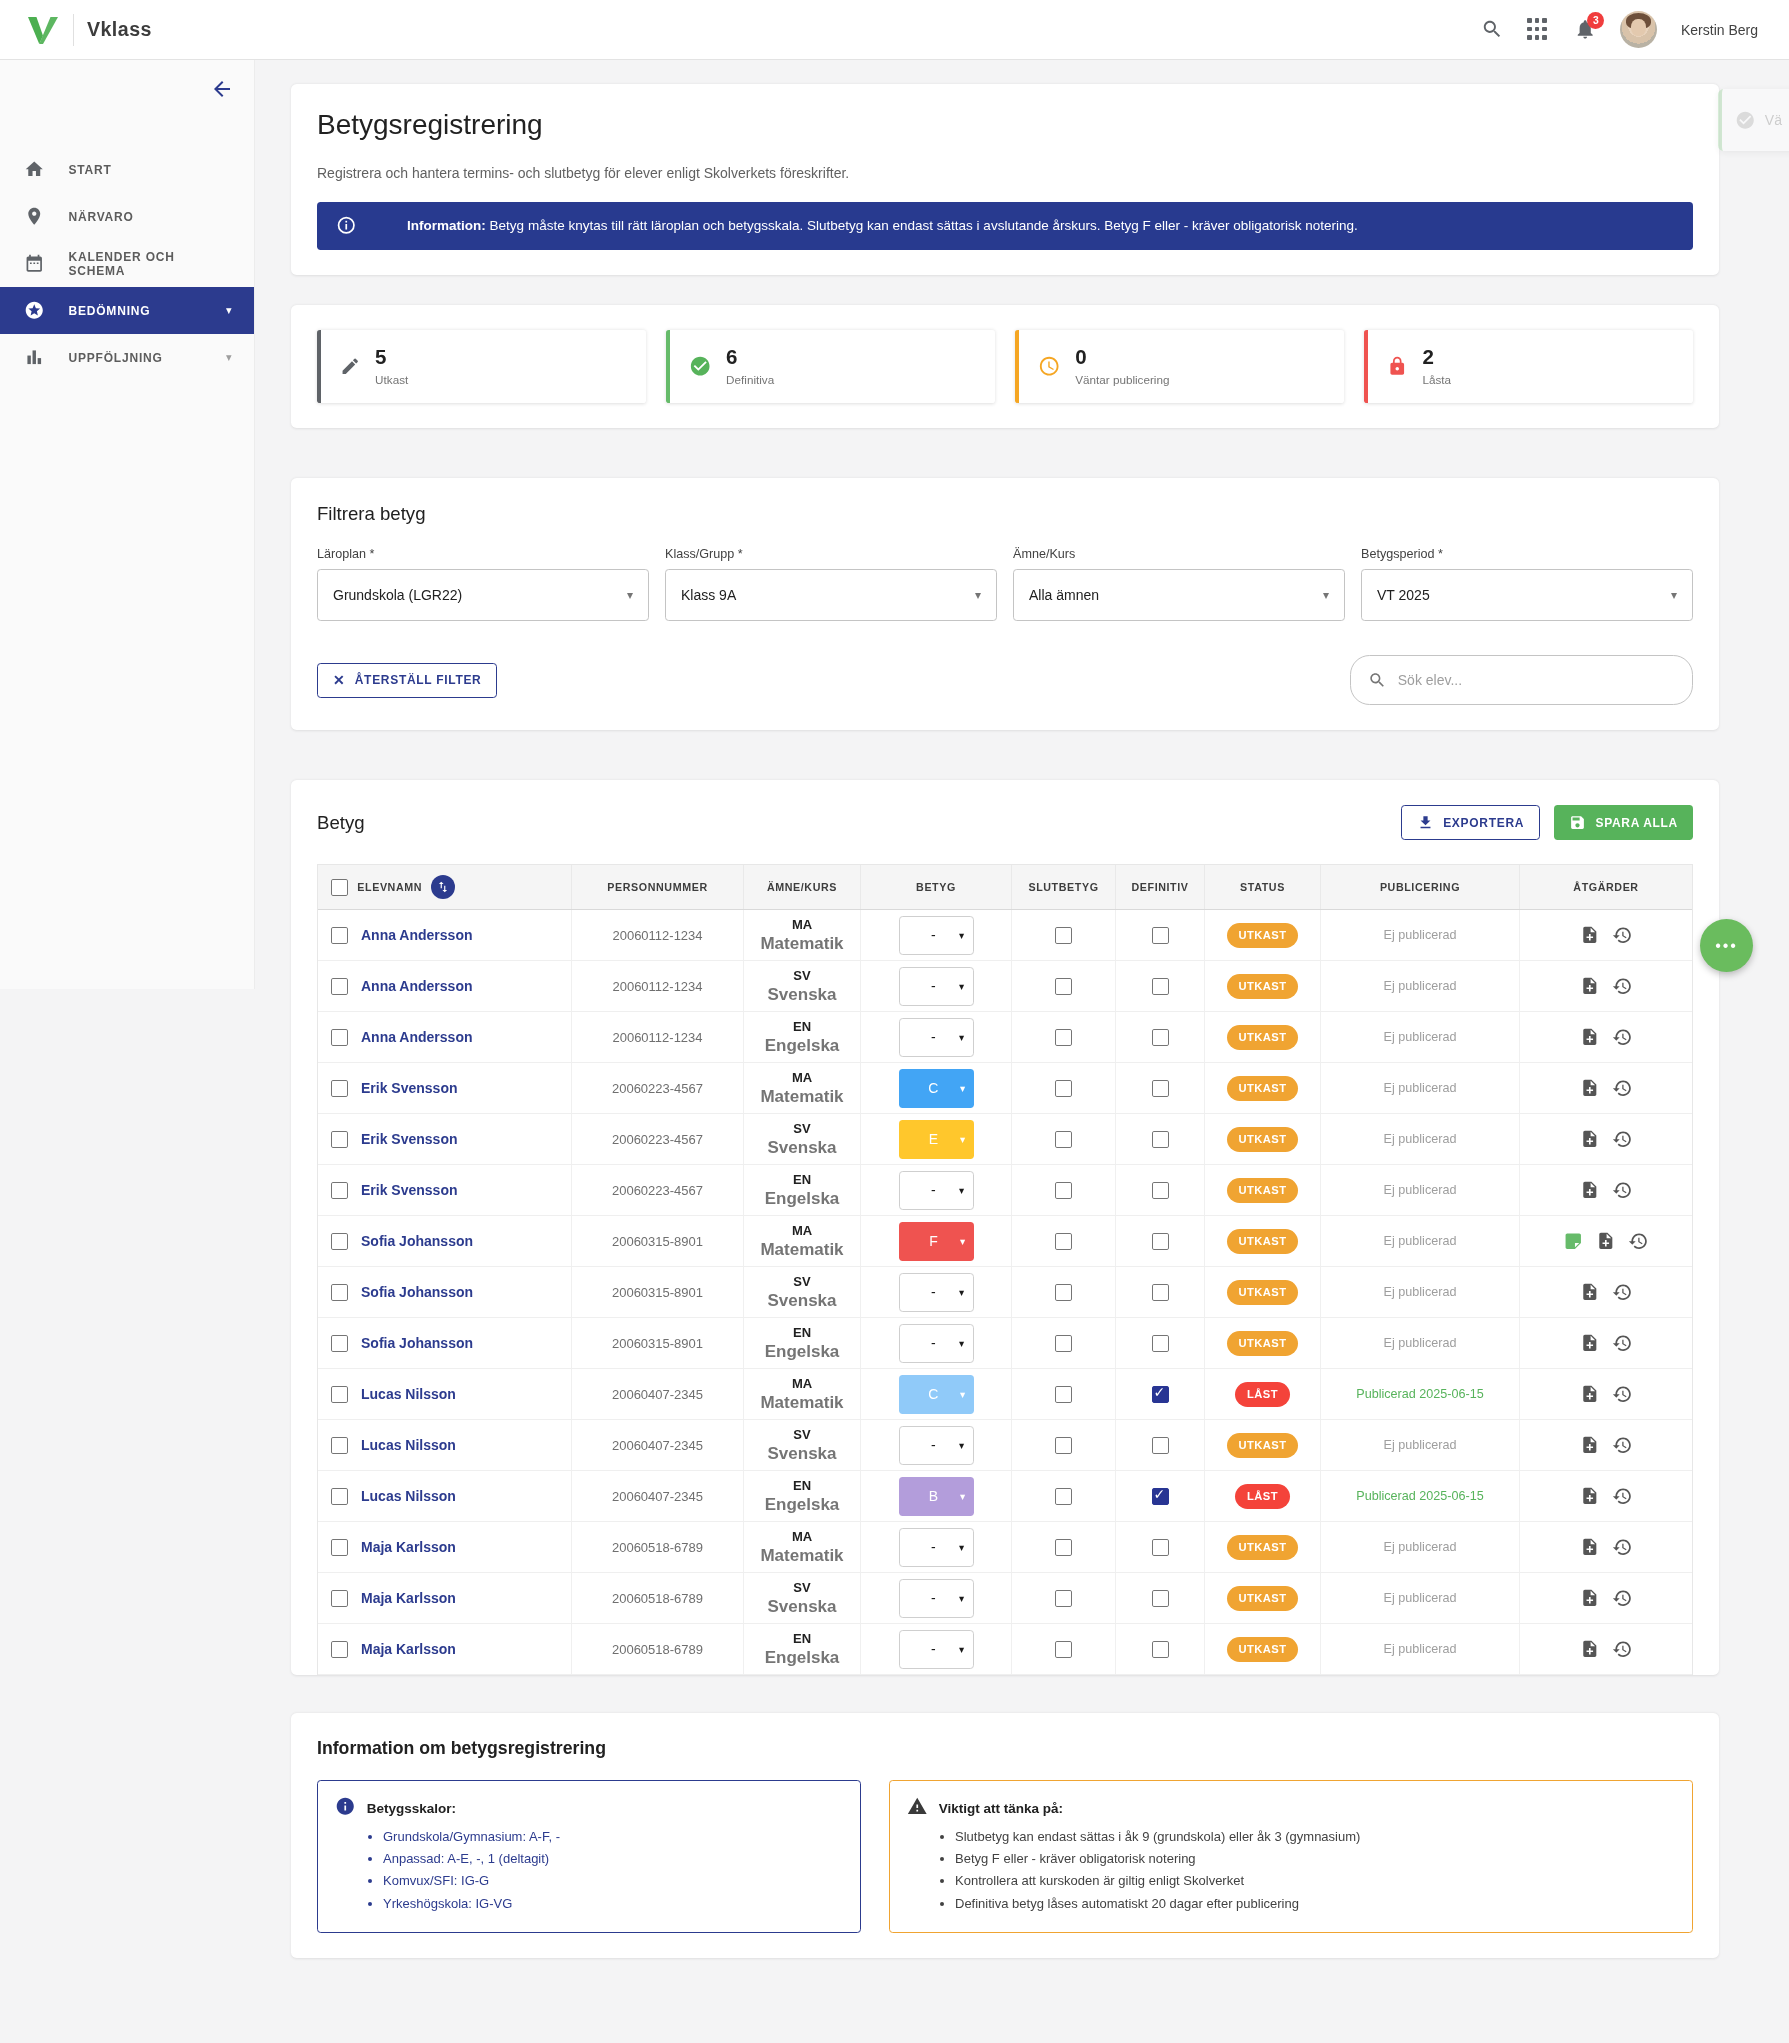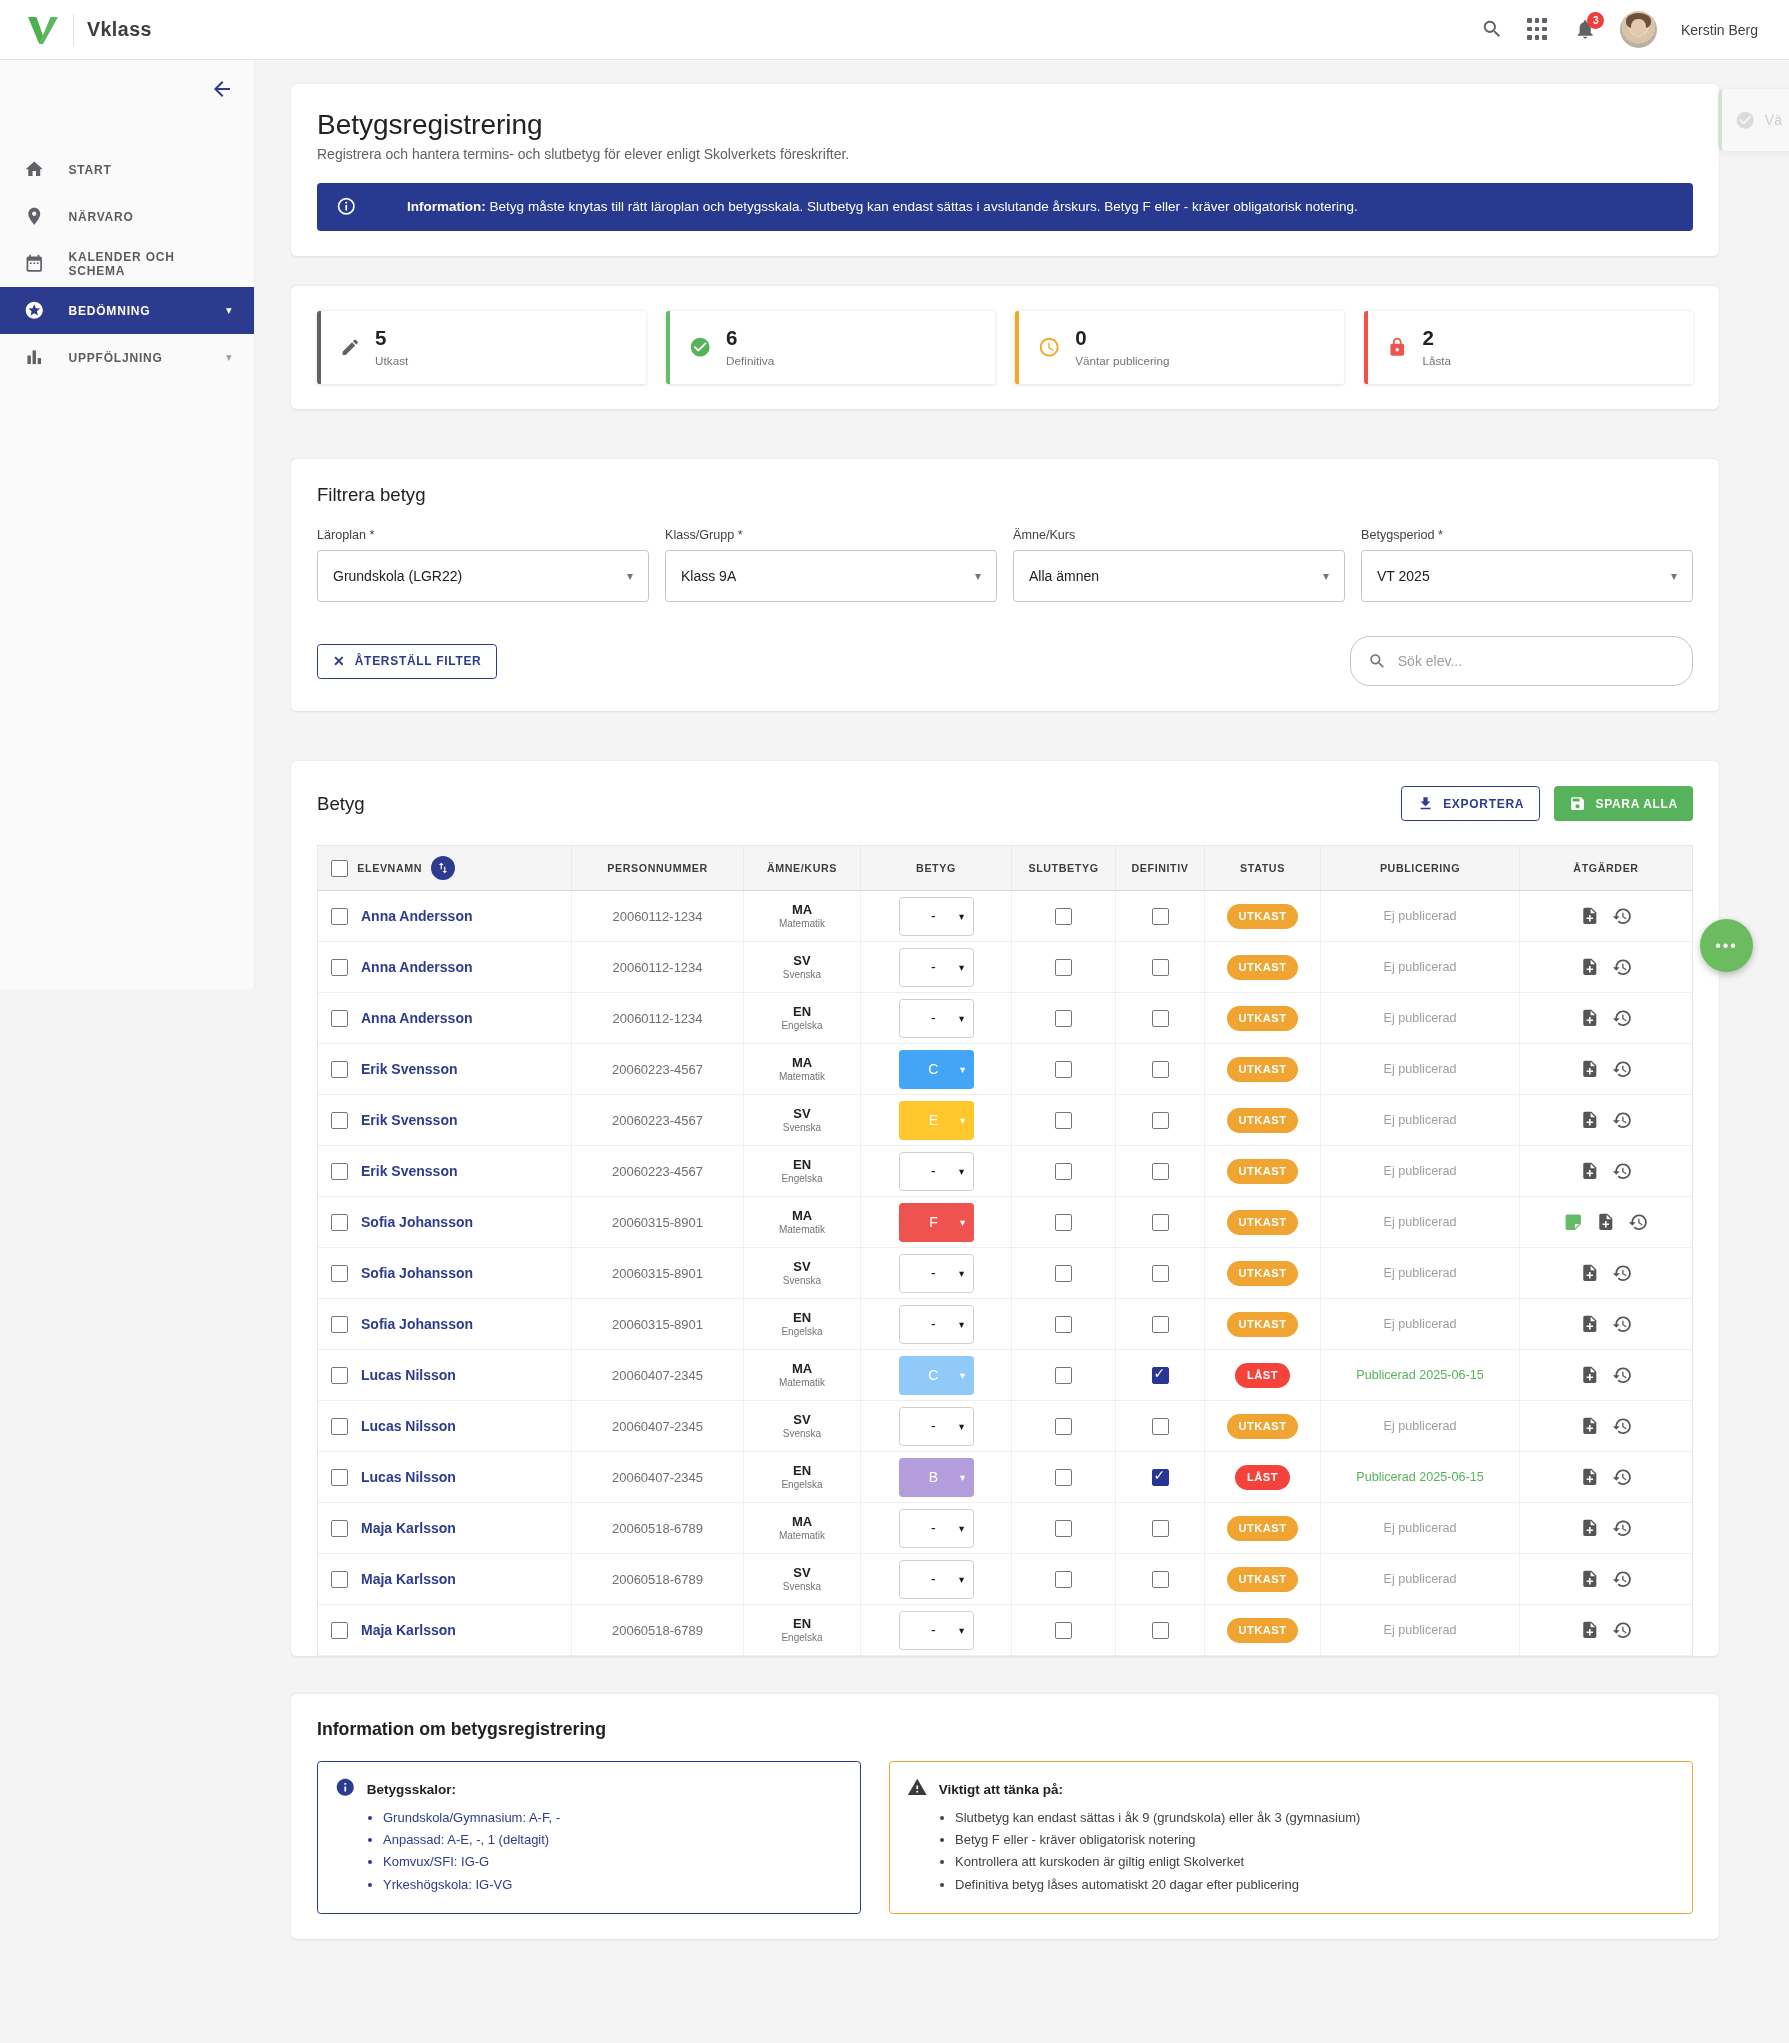--- a/index.html
+++ b/index.html
@@ -59,21 +59,21 @@
   .side-item.active .side-label, .side-item.active .side-caret { color:#fff; }
   
   .main { position:absolute; left:255px; top:60px; width:1534px; }
   .content { width:1428px; margin-left:36px; padding-top:24px; }
   .card {
     background:#fff; border-radius:5.6px; box-shadow:0 0.9px 2.8px rgba(0,0,0,.09);
     padding:25px 26px; margin-bottom:0;
   }
   
   .page-title { font-size:28px; font-weight:500; color:#212121; }
-  .page-subtitle { font-size:14px; color:#616161; margin-top:5px; }
+  .page-subtitle { font-size:14px; color:#616161; margin-top:24px; }
   .info-banner {
     margin-top:20.5px; background:#283a8f; border-radius:3.7px; min-height:48px;
     display:flex; align-items:center; gap:13px; padding:11.2px 18.6px; color:#fff;
   }
   .info-banner b { font-size:13.5px;margin-left:38px; }
   .info-banner span { font-size:13.5px; }
   
   .stats-card { margin-top:30px; display:flex; gap:20.5px; }
   .stat-tile {
     flex:1; height:73px; background:#fff; border-radius:2.8px;
@@ -141,21 +141,21 @@
   .cell {
     display:flex; align-items:center; justify-content:center; border-right:0.9px solid #f0f0f0;
     overflow:hidden;
   }
   .cell:last-child { border-right:none; }
   .c-name { justify-content:flex-start; padding-left:13px; gap:13px; }
   .student-link { font-size:14px; font-weight:bold; color:#2c3b8e; text-decoration:none; cursor:pointer; }
   .c-pnr { font-size:13px; color:#6f6f6f; }
   .c-subj { flex-direction:column; justify-content:center; line-height:1.25; }
   .subj-code { font-size:13px; font-weight:bold; color:#212121; }
-  .subj-name { font-size:10px; color:#757575; }
+  .subj-name { font-size:17px; color:#757575;font-weight:bold; }
   .cb {
     width:17px; height:17px; border:1.9px solid #757575; border-radius:1.9px; background:#fff;
     cursor:pointer; flex:none; position:relative;
   }
   .cb.checked { background:#283593; border-color:#283593; }
   .cb.checked::after {
     content:"✓"; position:absolute; left:0.9px; top:-2.8px; color:#fff; font-size:14px; font-weight:bold;
   }
   .grade-select {
     width:75px; height:39px; border-radius:3.7px; display:flex; align-items:center;

